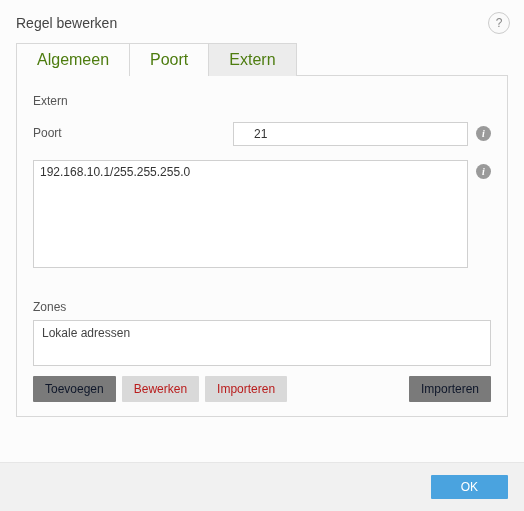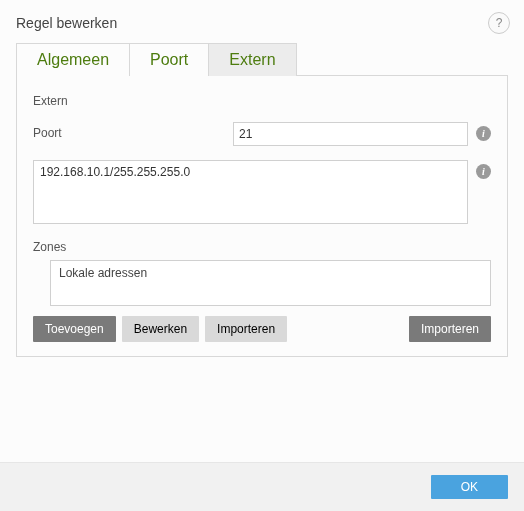--- a/index.html
+++ b/index.html
@@ -89,33 +89,33 @@
     .form-control-wrap {
       flex: 1;
       display: flex;
       align-items: flex-start;
       gap: 8px;
     }
     .text-input {
       flex: 1;
       border: 1px solid #d0d0d0;
       background: #fff;
-      padding: 4px 5px;
+      padding: 4px 20px;
       font-size: 12px;
       color: #333;
       font-family: inherit;
     }
     .textarea {
       flex: 1;
       border: 1px solid #d0d0d0;
       background: #fff;
       padding: 4px 6px;
       font-size: 12px;
       color: #333;
-      height: 64px;
+      height: 108px;
       resize: none;
       font-family: inherit;
     }
     .info-icon {
       width: 15px;
       height: 15px;
       border-radius: 50%;
       background: #9a9a9a;
       color: #fff;
       font-size: 10px;
@@ -124,55 +124,54 @@
       display: flex;
       align-items: center;
       justify-content: center;
       margin-top: 4px;
       cursor: pointer;
       font-weight: bold;
     }
     .zones-label {
       font-size: 12px;
       color: #555;
-      margin-top: 16px;
+      margin-top: 32px;
       margin-bottom: 6px;
     }
     .zones-list {
       border: 1px solid #d0d0d0;
       background: #fff;
       height: 46px;
       margin-bottom: 10px;
       overflow: auto;
-      margin-left: 17px;
     }
     .zones-item {
       padding: 5px 8px;
       color: #444;
       cursor: pointer;
     }
     .btn-row {
       display: flex;
       gap: 6px;
       align-items: center;
     }
     .btn-row .spacer { flex: 1; }
     .btn {
       border: none;
       padding: 6px 12px;
       font-size: 12px;
       background: #7a7a7a;
-      color: #ffffff;
+      color: #0f172a;
       cursor: pointer;
       font-family: inherit;
       border-radius: 1px;
     }
     .btn.disabled {
       background: #d9d9d9;
-      color: #000000;
+      color: #b91c1c;
       cursor: default;
     }
     .footer {
       margin-top: auto;
       background: #f1f1f1;
       padding: 12px 16px;
       display: flex;
       justify-content: flex-end;
       border-top: 1px solid #e6e6e6;
     }

